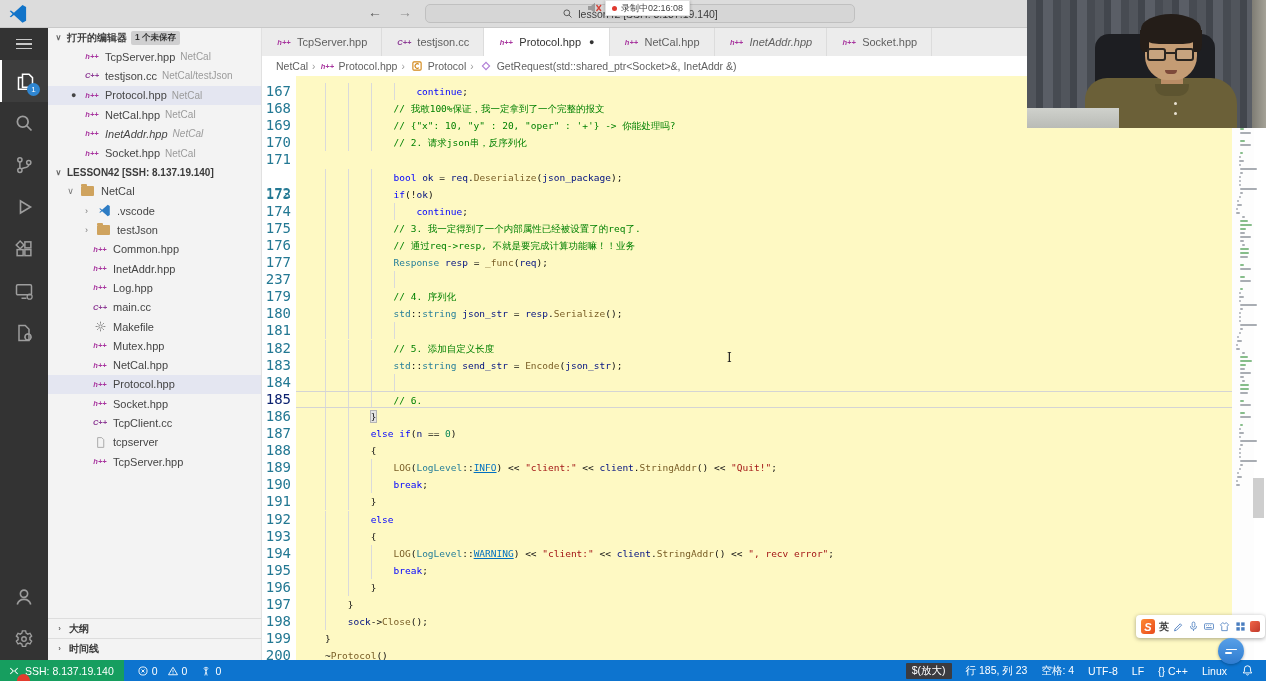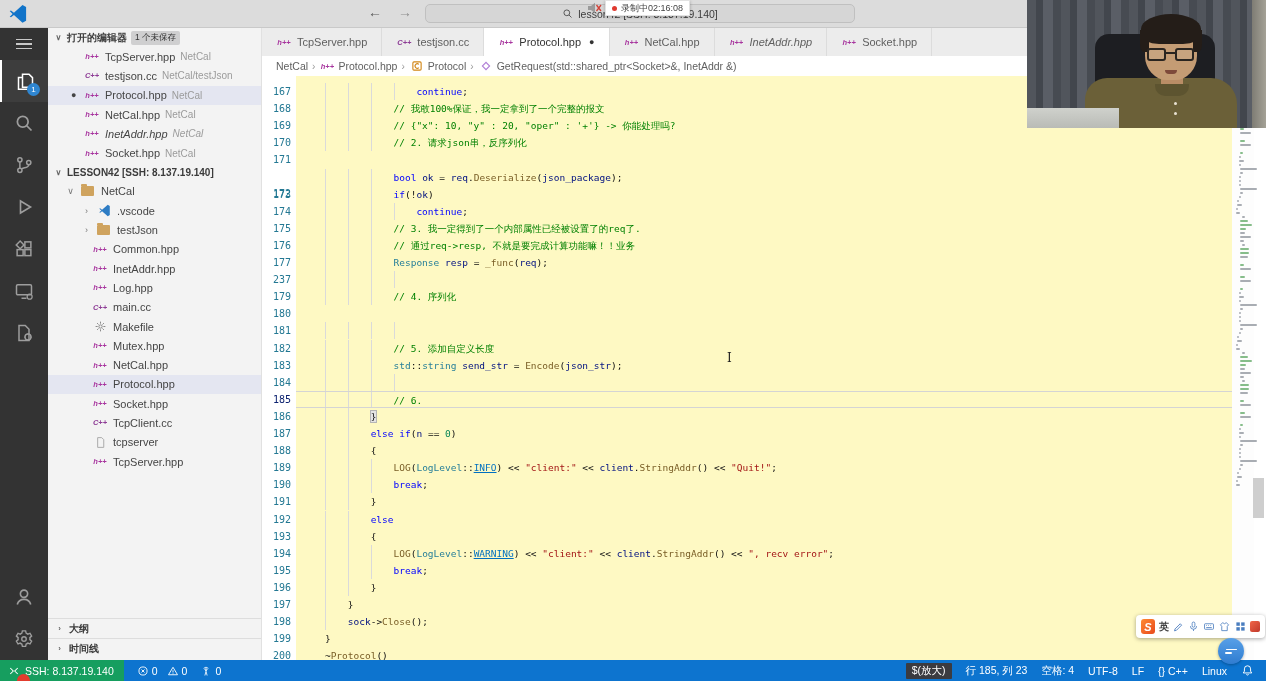--- a/index.html
+++ b/index.html
@@ -32,21 +32,21 @@
   .menu-glyph{width:16px;display:flex;flex-direction:column;gap:3px;}
   .menu-glyph i{display:block;height:1.5px;background:#c9c9c9;}
 
   
   #sidebar{position:absolute;left:48px;top:28px;width:214px;height:632px;background:#f3f3f3;border-right:1px solid #e1e1e1;}
   #sb-header{height:26px;display:flex;align-items:center;padding:0 10px 0 20px;color:#6f6f6f;font-size:10.5px;}
   #sb-actions{margin-left:auto;font-size:12px;letter-spacing:1px;color:#555;}
   .sec-header{height:19px;display:flex;align-items:center;gap:4px;padding-left:6px;font-weight:bold;
               font-size:10px;color:#3b3b3b;}
   .sec-chev{color:#666;font-size:8px;width:9px;text-align:center;}
-  .sec-badge{background:#cfcfd0;border-radius:2px;padding:1px 4px;font-weight:normal;font-size:8.5px;color:#333;}
+  .sec-badge{background:#cfcfd0;border-radius:2px;padding:1px 4px;font-weight:bold;font-size:8.5px;color:#333;}
   .sb-row{position:relative;height:19.3px;display:flex;align-items:center;gap:5px;font-size:11px;color:#454545;white-space:nowrap;overflow:hidden;}
   .sb-row.sel{background:#e4e6f1;}
   .row-path{color:#9b9b9b;font-size:10px;}
   .dirty-dot{position:absolute;left:23px;font-size:9px;color:#444;}
   .fi{display:inline-block;font-weight:bold;font-style:italic;font-size:7.5px;width:16px;text-align:center;flex:none;}
   .fi-hpp{color:#a8369f;}
   .fi-cc{color:#8e3d96;}
   .icon-folder{width:13px;height:10px;background:#cfa35e;border-radius:1px;position:relative;flex:none;margin:0 2px 0 1px;}
   .icon-folder::before{content:"";position:absolute;top:-2px;left:0;width:6px;height:2px;background:#cfa35e;border-radius:1px 1px 0 0;}
   .tree-chev{width:9px;text-align:center;color:#777;font-size:9px;flex:none;}
@@ -61,21 +61,21 @@
        border-right:1px solid #dcdcdc;font-size:11px;color:#5f5f5f;white-space:nowrap;}
   .tab.active{background:#ffffff;color:#333;}
   .tab .dot{font-size:9px;color:#333;margin-left:3px;}
   #breadcrumb{position:absolute;left:262px;top:56px;width:1004px;height:20px;background:#fff;display:flex;
               align-items:center;gap:4px;padding-left:14px;font-size:10.5px;color:#616161;white-space:nowrap;}
   .bc-sep{color:#9a9a9a;font-size:10px;}
   .bc-seg{display:flex;align-items:center;gap:3px;}
 
   #gutter{position:absolute;left:262px;top:76px;width:34px;height:584px;background:#fff;}
   .gut-num{position:absolute;right:5px;width:28px;text-align:right;font-family:"DejaVu Sans Mono",monospace;
-           font-size:10px;color:#237893;line-height:17.1px;height:17.1px;}
+           font-size:14px;color:#237893;line-height:17.1px;height:17.1px;}
   .gut-num.cur{color:#0b216f;}
   #codepane{position:absolute;left:296px;top:76px;width:936px;height:584px;background:#fef9c3;overflow:hidden;}
   .cl{position:absolute;left:0;width:100%;height:17.1px;line-height:17.1px;}
   .cl.cur{border-top:1px solid #d4d4d4;border-bottom:1px solid #d4d4d4;}
   .ct{position:relative;display:block;padding-left:6px;white-space:pre;font-family:"DejaVu Sans Mono",monospace;font-size:9.5px;color:#111;}
   .ig{position:absolute;top:0;bottom:0;width:1px;background:#dadada;}
   .tk-kw{color:#0000ff;}.tk-type{color:#267f99;}.tk-fn{color:#795e26;}.tk-var{color:#001080;}
   .tk-cm{color:#008000;}.tk-str{color:#a31515;}.tk-num{color:#098658;}.tk-enum{color:#0070c1;text-decoration:underline;}.tk-pl{color:#111;}
   .tk-br{color:#111;background:#e4e4e4;outline:1px solid #b5b5b5;}
   #ibeam{position:absolute;left:727px;top:351px;font-family:"DejaVu Serif",serif;font-size:12px;color:#222;z-index:5;}
@@ -546,20 +546,26 @@
         <span class="ig" style="left: 51.76px;"></span>
         <span class="ig" style="left: 74.64px;"></span>
         <span class="ig" style="left: 97.52px;"></span>
         <span class="ct"><span>                </span></span>
       </div>
       <div class="cl" style="top: 212.2px;">
         <span class="ig" style="left: 28.88px;"></span>
         <span class="ig" style="left: 51.76px;"></span>
         <span class="ig" style="left: 74.64px;"></span>
         <span class="ct"><span>                </span><span class="tk-cm">// 4. 序列化</span></span>
+      </div>
+      <div class="cl" style="top: 229.3px;">
+        <span class="ig" style="left: 28.88px;"></span>
+        <span class="ig" style="left: 51.76px;"></span>
+        <span class="ig" style="left: 74.64px;"></span>
+        <span class="ct"><span>                </span><span class="tk-type">std</span><span class="tk-pl">::</span><span class="tk-type">string</span><span class="tk-pl"> </span><span class="tk-var">json_str</span><span class="tk-pl"> = </span><span class="tk-var">resp</span><span class="tk-pl">.</span><span class="tk-fn">Serialize</span><span class="tk-pl">();</span></span>
       </div>
       <div class="cl" style="top: 246.4px;">
         <span class="ig" style="left: 28.88px;"></span>
         <span class="ig" style="left: 51.76px;"></span>
         <span class="ig" style="left: 74.64px;"></span>
         <span class="ig" style="left: 97.52px;"></span>
         <span class="ct"><span>                </span></span>
       </div>
       <div class="cl" style="top: 263.5px;">
         <span class="ig" style="left: 28.88px;"></span>

